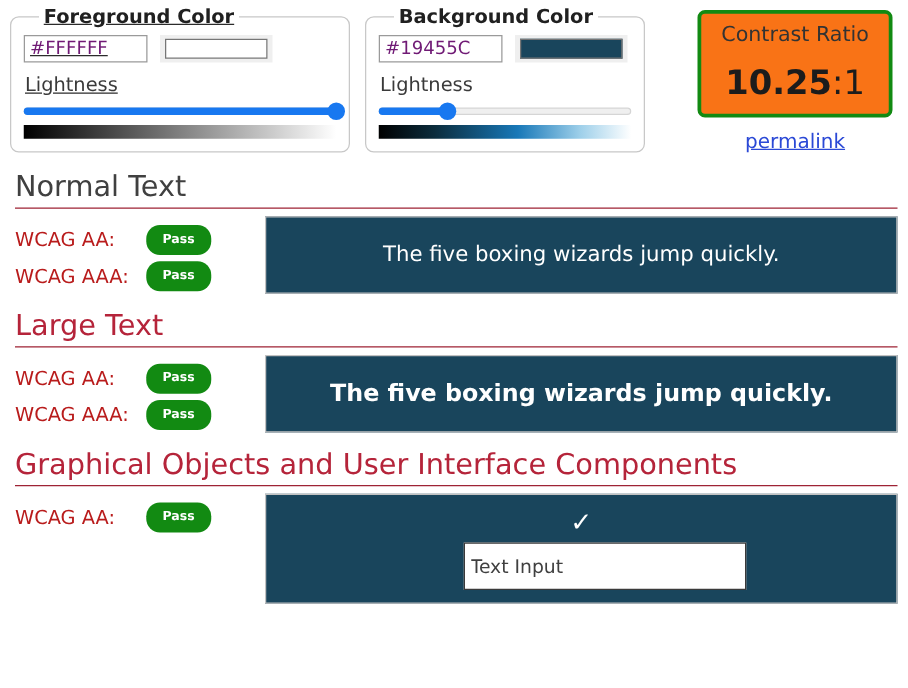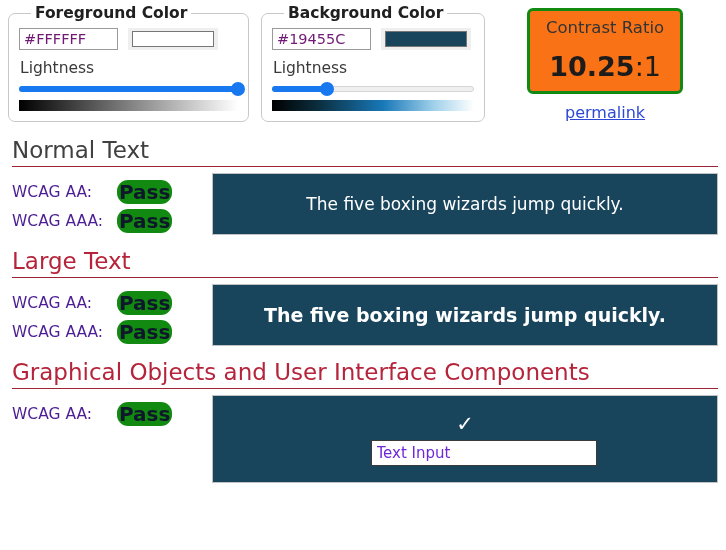--- a/index.html
+++ b/index.html
@@ -23,21 +23,21 @@
     padding: 4px 0 0 0;
   }
 
   fieldset.color-group {
     border: 1px solid #c8c8c8;
     border-radius: 7px;
     margin: 0 0 0 8px;
     padding: 4px 10px 10px 10px;
     box-sizing: border-box;
   }
-  fieldset.fg-group { width: 241px; }
+  fieldset.fg-group { width: 272px; text-decoration: underline; }
   fieldset.bg-group { width: 224px; margin-left: 12px; }
 
   fieldset.color-group legend {
     font-size: 15.5px;
     font-weight: bold;
     color: #202020;
     padding: 0 4px;
     margin-left: 12px;
   }
 
@@ -185,32 +185,32 @@
     flex: none;
     padding-top: 4px;
   }
   .criteria-row {
     display: flex;
     align-items: center;
     height: 29px;
   }
   .criteria-label {
     font-size: 15.5px;
-    color: #4c1d95;
+    color: #b91c1c;
     width: 105px;
     flex: none;
   }
   .badge {
     display: inline-block;
     background: #128a12;
-    color: #0f172a;
-    font-size: 20px;
+    color: #ffffff;
+    font-size: 10px;
     font-weight: bold;
     border-radius: 11px;
-    padding: 2px 2px;
+    padding: 2px 13px;
     line-height: 20px;
   }
 
   .preview {
     flex: 1;
     background: #19455C;
     border: 1px solid #c2c2c2;
     box-sizing: border-box;
     display: flex;
     align-items: center;
@@ -225,25 +225,25 @@
     justify-content: center;
     gap: 5px;
   }
   .check-mark {
     font-size: 21px;
     color: #FFFFFF;
     line-height: 22px;
   }
   .text-input-demo {
     width: 226px;
-    height: 26px;
+    height: 38px;
     box-sizing: border-box;
     background: #ffffff;
     border: 1px solid #3a3a3a;
-    color: #6d28d9;
+    color: #404040;
     font-family: "DejaVu Sans", "Liberation Sans", sans-serif;
     font-size: 15px;
     padding: 0 5px;
     line-height: 24px;
     margin-left: 37px;
   }
 
   .sec-normal { margin-top: 14px; }
   .sec-large  { margin-top: 12px; }
   .sec-gfx    { margin-top: 12px; }

